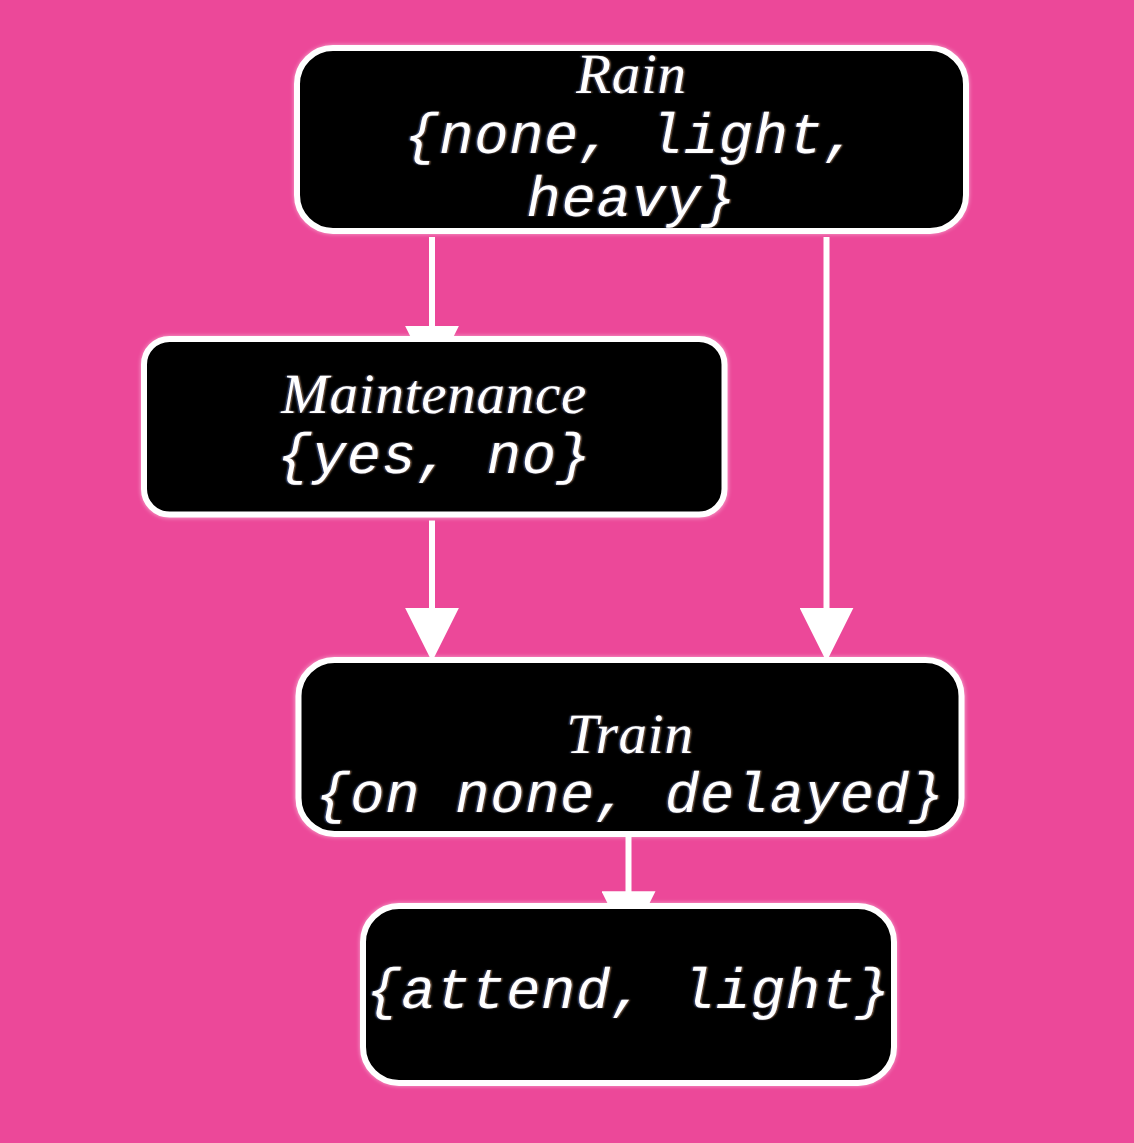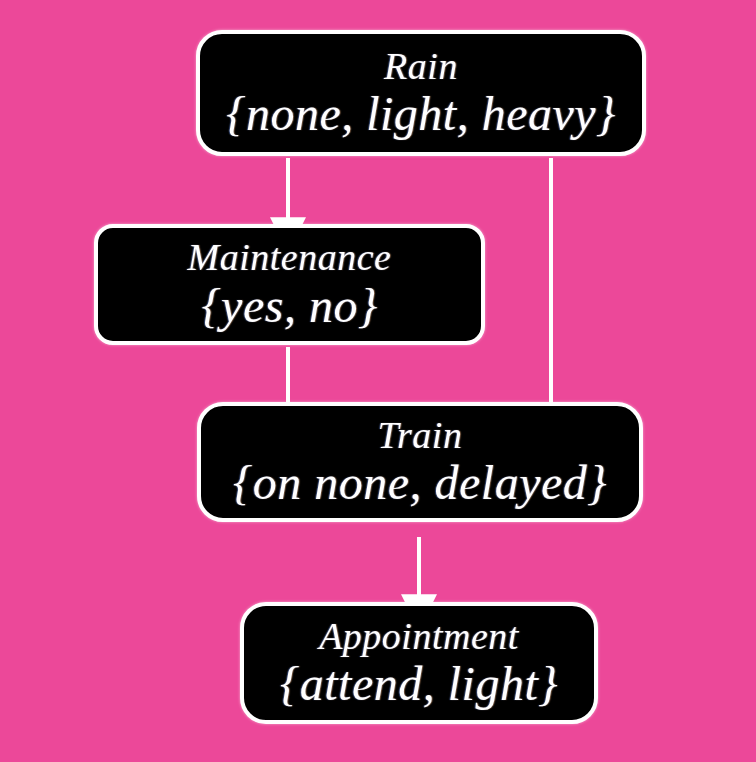--- a/index.html
+++ b/index.html
@@ -33,24 +33,25 @@
   }
   .node-title {
     font-style: italic;
     font-size: 38px;
     letter-spacing: 0.5px;
     text-shadow: -1px 0 1px rgba(120,160,255,0.45),
                   1px 0 1px rgba(255,190,140,0.45);
   }
   .node-states {
     font-style: italic;
-    font-size: 48px;
+    font-size: 38px;
     letter-spacing: 0.5px;
     text-shadow: -1px 0 1px rgba(120,160,255,0.45),
                   1px 0 1px rgba(255,190,140,0.45);
+    font-family: Liberation Mono, monospace;
   }
   .edge-layer {
     position: absolute;
     left: 0;
     top: 0;
     width: 756px;
     height: 762px;
     pointer-events: none;
   }
 </style>
@@ -76,23 +77,22 @@
   <div class="node" id="node-rain" style="left: 196px; top: 30px; width: 450px; height: 126px;">
     <div class="node-title">Rain</div>
     <div class="node-states">{none, light, heavy}</div>
   </div>
 
   <div class="node" id="node-maintenance" style="left: 94px; top: 224px; width: 391px; height: 121px; border-radius: 19px;">
     <div class="node-title">Maintenance</div>
     <div class="node-states">{yes, no}</div>
   </div>
 
-  <div class="node" id="node-train" style="left: 197px; top: 402px; width: 446px; height: 120px;">
+  <div class="node" id="node-train" style="left: 197px; top: 438px; width: 446px; height: 120px; justify-content: flex-end;">
     <div class="node-title">Train</div>
     <div class="node-states">{on none, delayed}</div>
   </div>
 
   <div class="node" id="node-appointment" style="left: 240px; top: 602px; width: 358px; height: 122px;">
-    <div class="node-title">Appointment</div>
     <div class="node-states">{attend, light}</div>
   </div>
 
 </div>
 
 </body></html>

